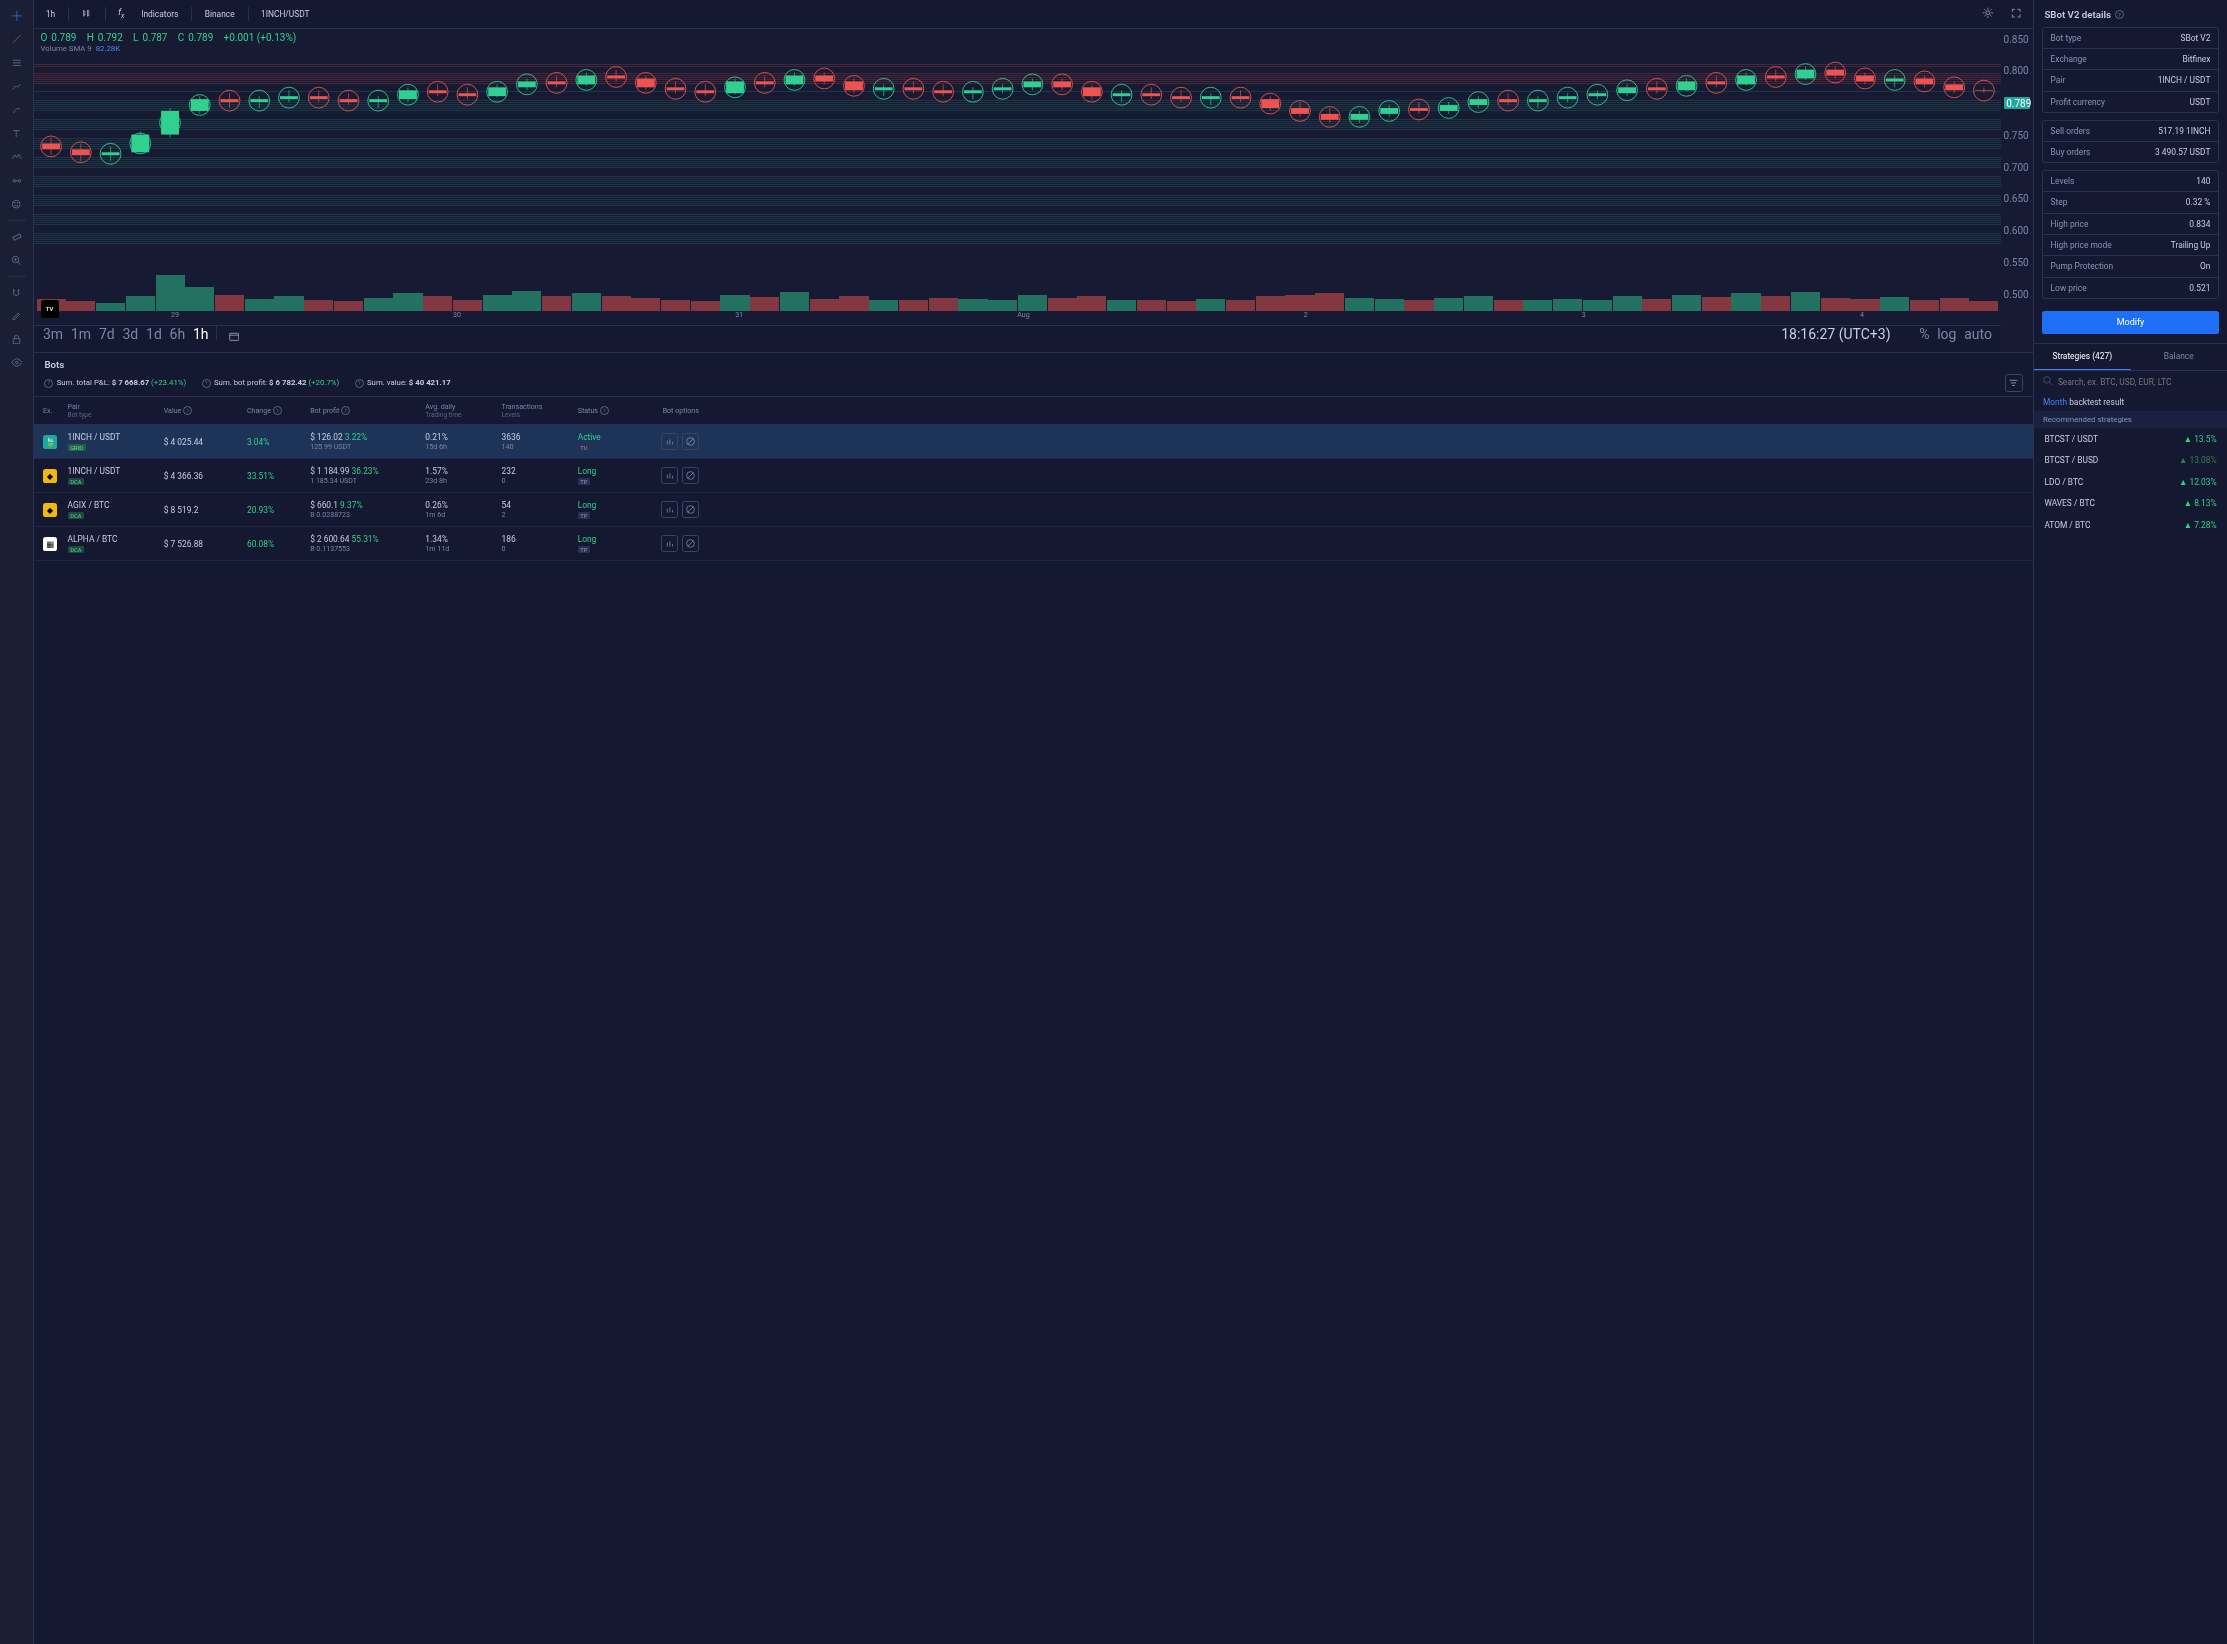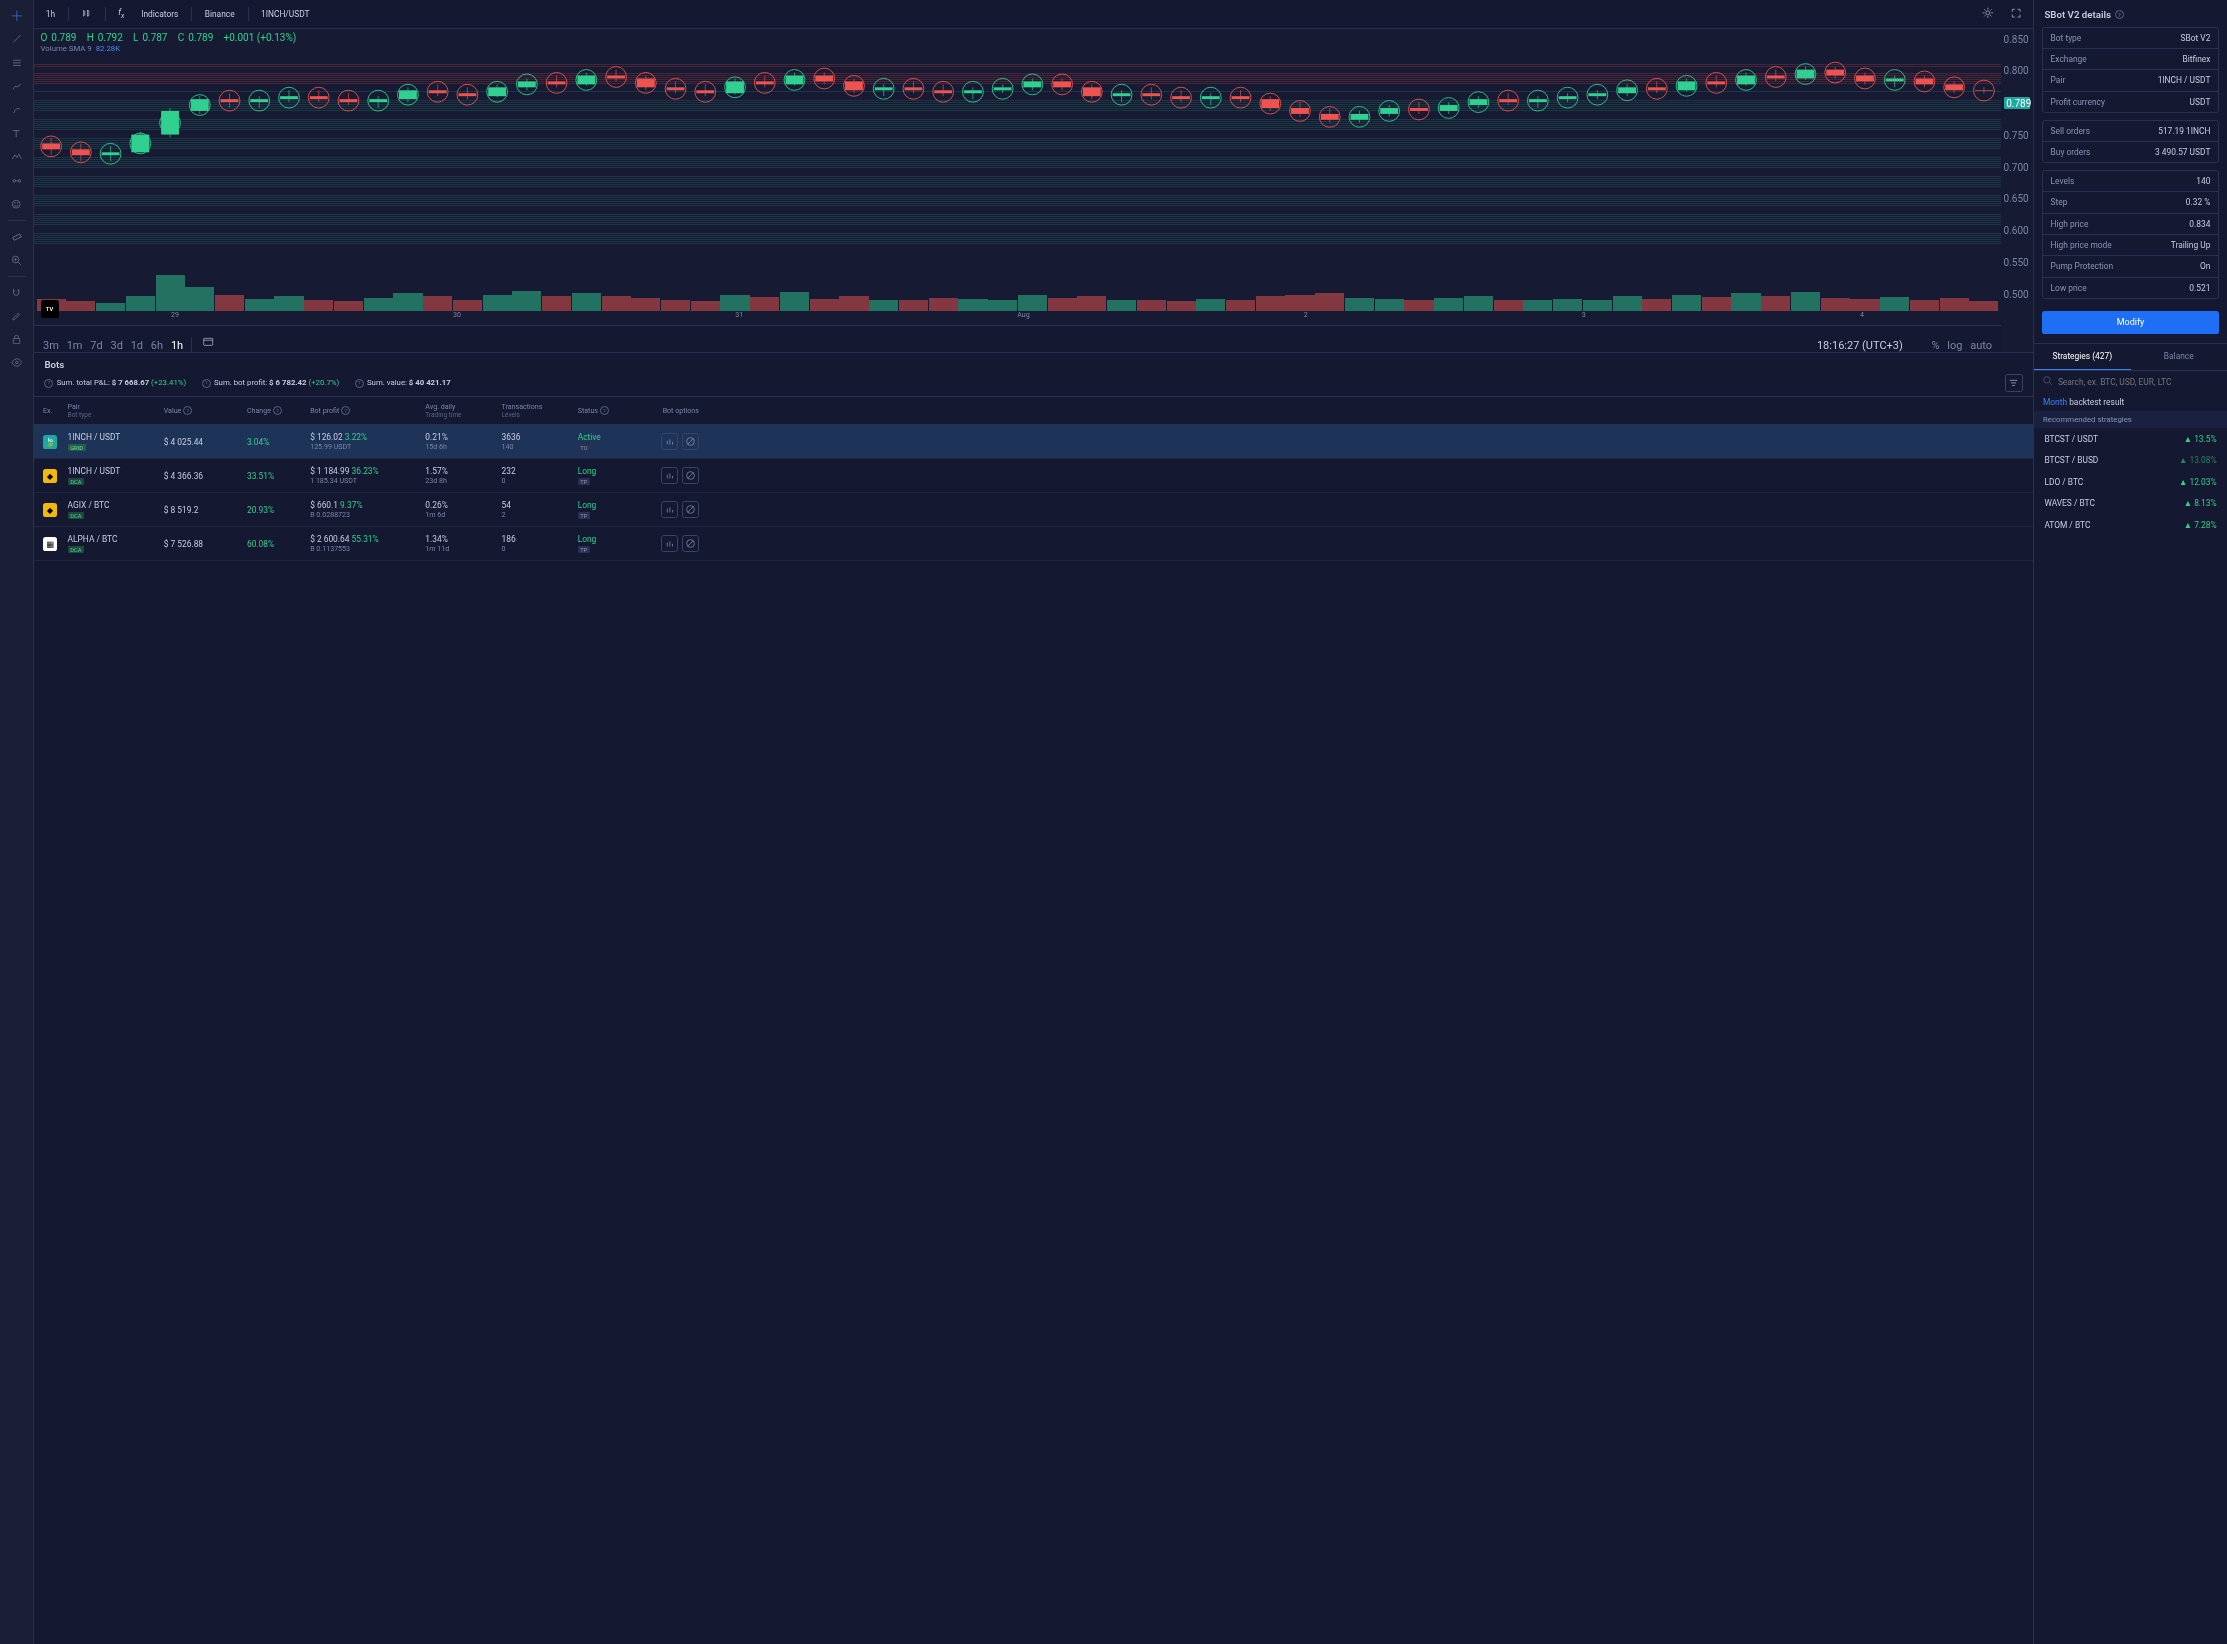--- a/index.html
+++ b/index.html
@@ -16,21 +16,21 @@
 .tb-spacer { flex:1; }
 .chart-area { position:relative; height:324px; background:#161b33; border-bottom:0.6px solid #2a3050; display:flex; }
 .chart-plot { flex:1; position:relative; overflow:hidden; }
 .y-axis { width:32px; display:flex; flex-direction:column; justify-content:space-between; padding:5.2px 2.6px 52px 2.6px; font-size:10px; color:#7a85a8; text-align:right; }
 .y-tick { padding-right:3.9px; }
 .y-tick.current { background:#1fa8a0; color:#fff; border-radius:1.3px; padding:0.6px 2.6px; }
 .ohlc-bar { position:absolute; top:3.9px; left:6.5px; font-size:10px; z-index:5; }
 .ohlc-bar span { margin-right:3.9px; }
 .vol-bar { position:absolute; top:15.5px; left:6.5px; font-size:7.8px; color:#7a85a8; z-index:5; }
 .x-axis { position:absolute; bottom:28.5px; left:0; right:0; height:13px; display:flex; justify-content:space-around; font-size:7.1px; color:#7a85a8; }
-.time-toolbar { position:absolute; bottom:0; left:0; right:0; height:27px; background:#141830; border-top:0.6px solid #2a3050; display:flex; align-items:flex-end; padding:0 9px; gap:7.8px; font-size:11px; }
+.time-toolbar { position:absolute; bottom:0; left:0; right:0; height:27px; background:#141830; border-top:0.6px solid #2a3050; display:flex; align-items:flex-start; padding:0 9px; gap:7.8px; font-size:14px; }
 .tf-btn { cursor:pointer; color:#7a85a8; }
 .tf-btn.active { color:#fff; }
 .tv-logo { position:absolute; bottom:34px; left:6.5px; width:18px; height:18px; background:#000; color:#fff; border-radius:2.6px; display:flex; align-items:center; justify-content:center; font-weight:600; font-size:5.8px; z-index:5;}
 .grid-zone { position:absolute; left:0; right:0; background:repeating-linear-gradient(to bottom, rgba(48,180,140,0.18) 0, rgba(48,180,140,0.18) 0.6px, transparent 0.6px, transparent 1.9px); }
 .grid-zone.red { background:repeating-linear-gradient(to bottom, rgba(220,70,70,0.25) 0, rgba(220,70,70,0.25) 0.6px, transparent 0.6px, transparent 1.9px); }
 svg.candles { position:absolute; inset:0; width:100%; height:100%; }
 .vol-bars { position:absolute; bottom:41px; left:0; right:0; height:39px; display:flex; align-items:flex-end; gap:0.6px; padding:0 2.6px; }
 .vol-bars div { flex:1; }
 .bots-panel { flex:1; background:#141830; display:flex; flex-direction:column; overflow:hidden; }
 .bots-tabs { height:28.5px; display:flex; align-items:center; padding:0 10.4px; gap:18px; border-bottom:0.6px solid #2a3050; }

